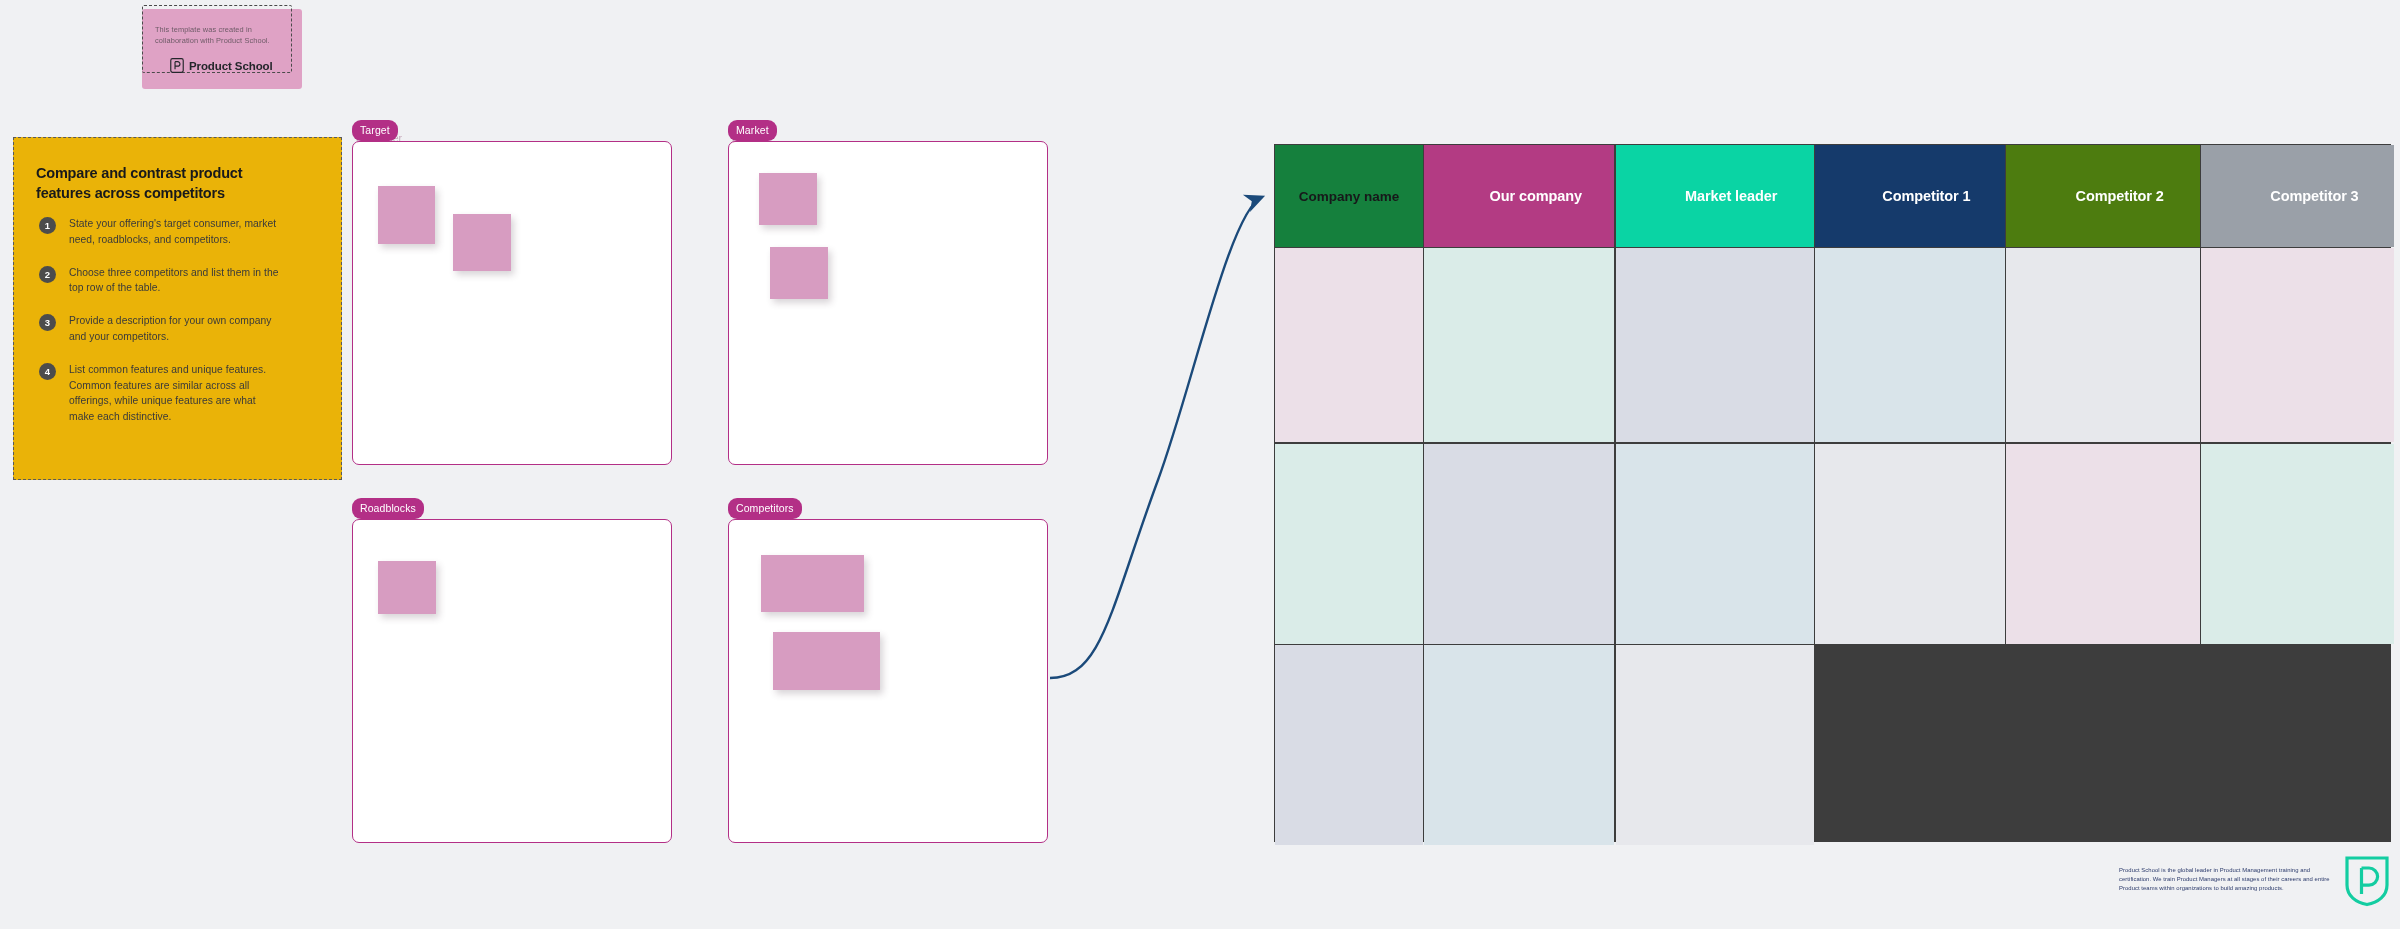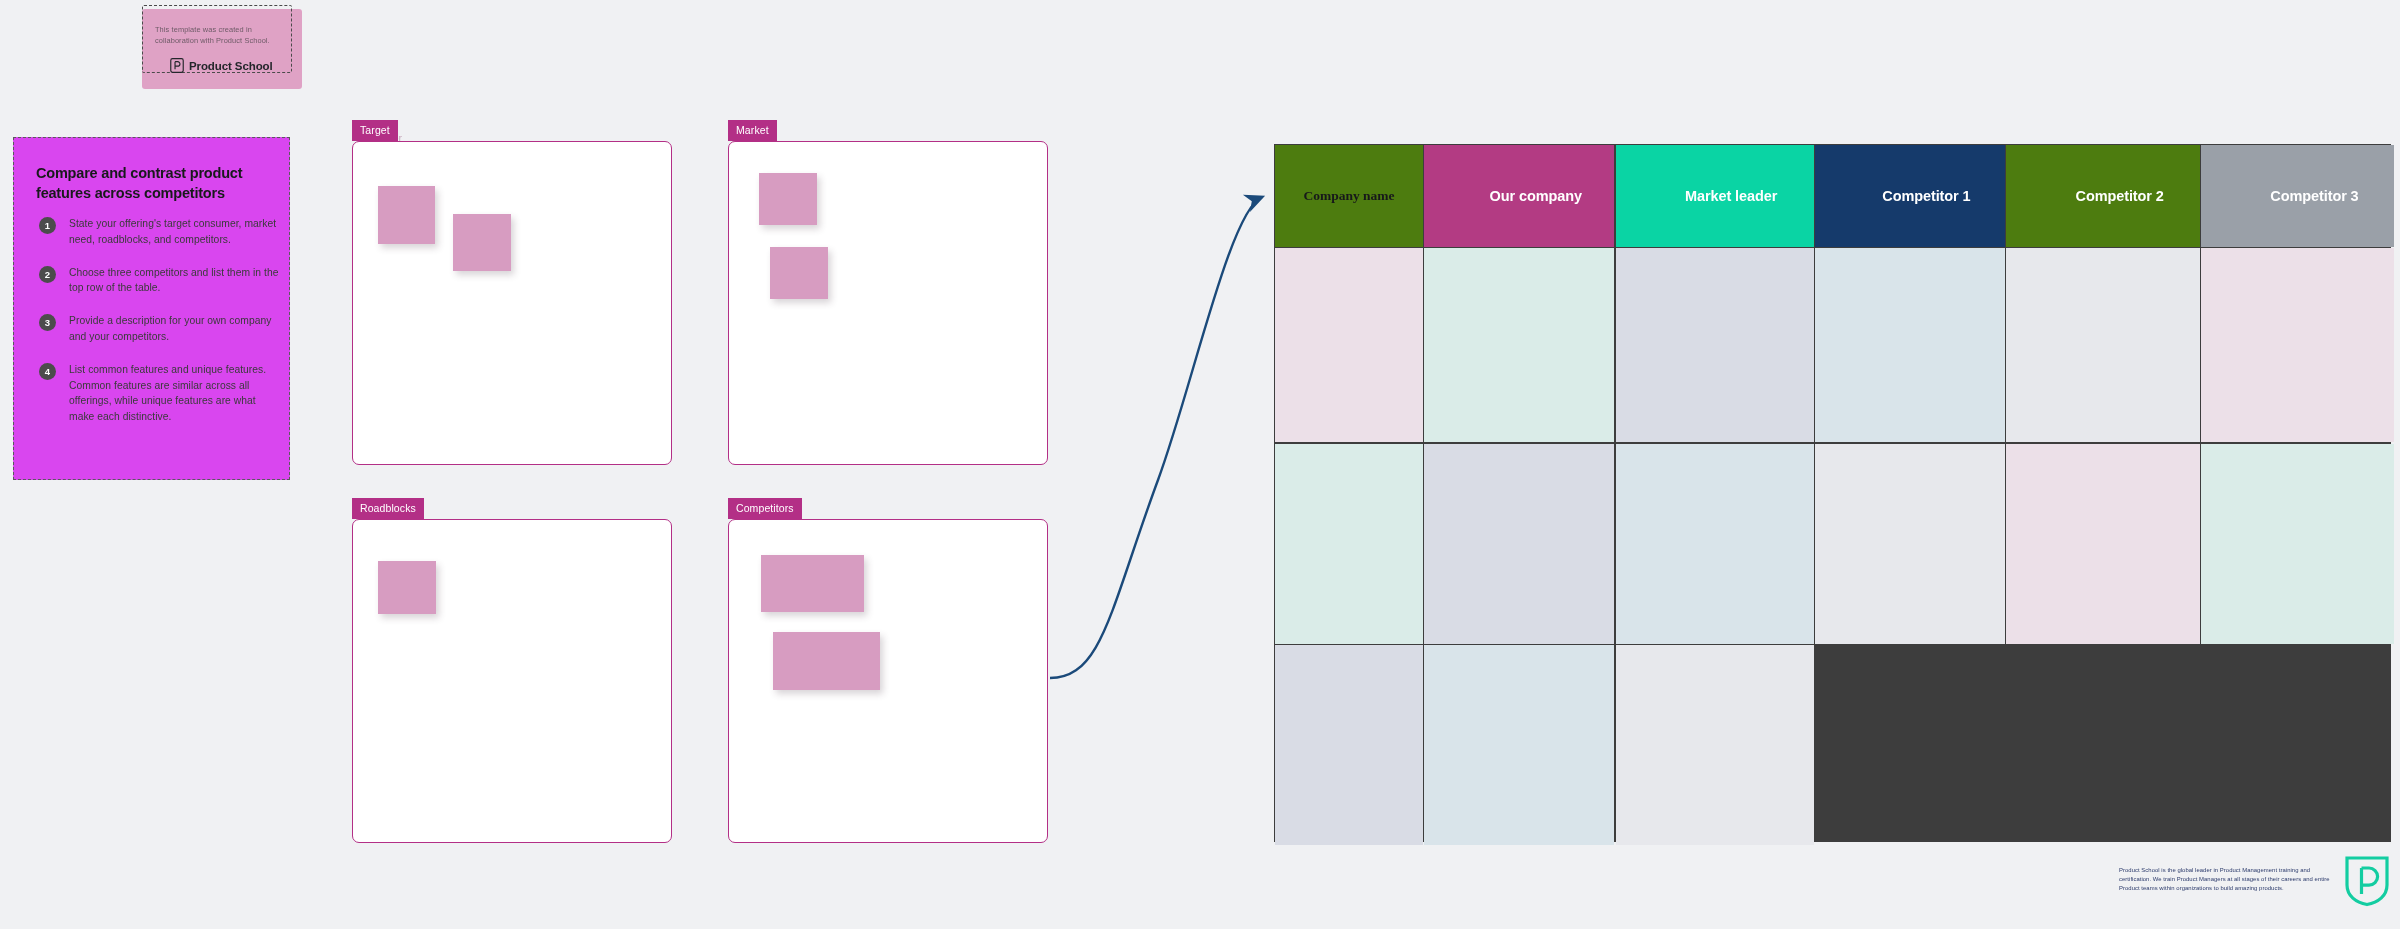--- a/index.html
+++ b/index.html
@@ -64,23 +64,23 @@
     font-weight: bold;
     color: #24262b;
     letter-spacing: -.1px;
   }
 
   
   #instructions {
     position: absolute;
     left: 13px;
     top: 137px;
-    width: 277px;
+    width: 329px;
     height: 343px;
-    background: #d946ef;
+    background: #eab308;
     border: 1.5px dashed #5a5a5a;
     box-sizing: border-box;
   }
   #instr-title {
     position: absolute;
     left: 22px;
     top: 25px;
     width: 224px;
     font-size: 14.5px;
     line-height: 20px;
@@ -125,21 +125,21 @@
   .frame-group { position: absolute; }
   .frame-tab {
     position: absolute;
     left: 0;
     top: 0;
     background: #b32f86;
     color: #ffffff;
     font-size: 10.5px;
     line-height: 16px;
     padding: 2px 8px 3px 8px;
-    border-radius: 0;
+    border-radius: 9px;
     letter-spacing: .1px;
     z-index: 4;
     white-space: nowrap;
   }
   .frame-ghost {
     position: absolute;
     left: 4px;
     top: 12px;
     font-size: 10.5px;
     color: #c7a9bb;
@@ -192,22 +192,21 @@
   .th-row-label,
   .th-col {
     display: flex;
     align-items: center;
     justify-content: center;
     text-align: center;
     font-weight: bold;
     padding-left: 33px;
   }
   .th-corner {
-    background: #4d7c0f;
-    font-family: Liberation Serif, serif;
+    background: #15803d;
   }
   .th-col {
     color: #ffffff;
     font-size: 14.5px;
     letter-spacing: -.1px;
   }
   .th-row-label {
     background: #f1f2f4;
     color: #17181a;
     font-size: 13.5px;

